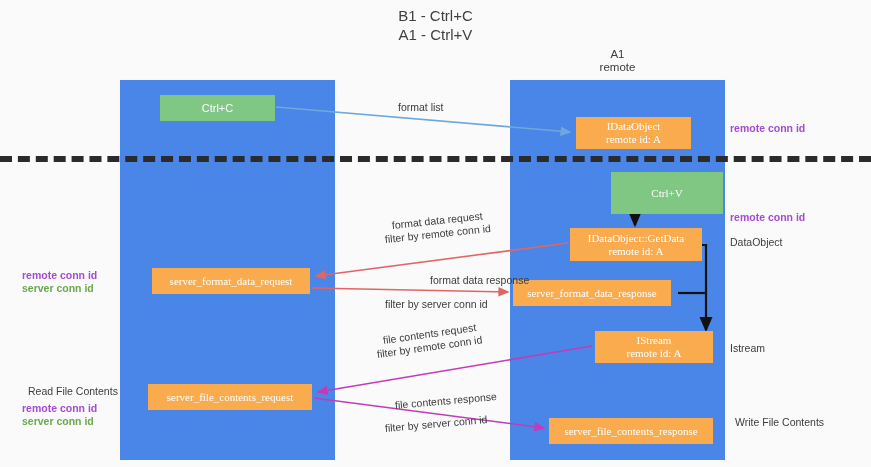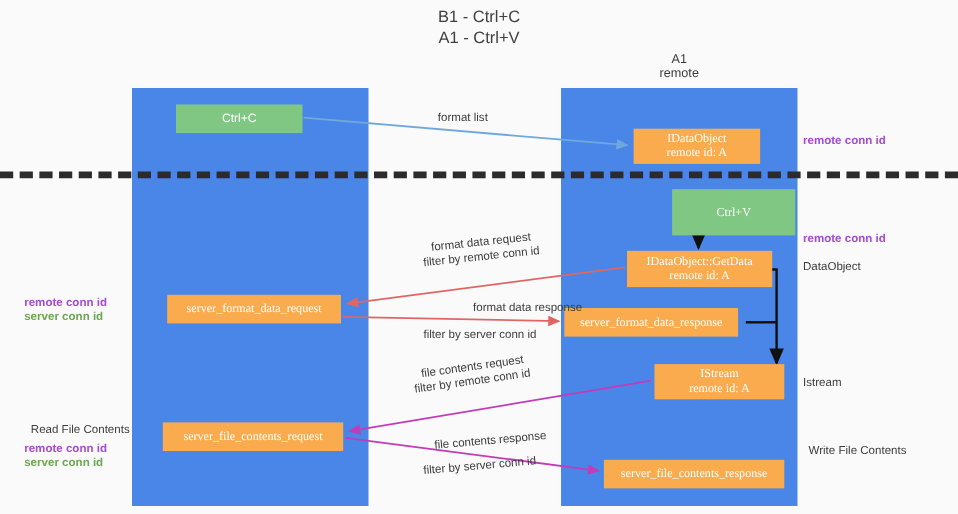--- a/index.html
+++ b/index.html
@@ -66,21 +66,21 @@
 
   .rot-slight{transform:rotate(-6deg);transform-origin:left center;}
   .rot-slight2{transform:rotate(-8deg);transform-origin:left center;}
   .rot-up{transform:rotate(-5deg);transform-origin:left center;}
 
   .l-formatlist {left:398px;top:101px;}
   .l-rc1        {left:730px;top:122px;}
   .l-rc2        {left:730px;top:211px;}
   .l-dataobject {left:730px;top:236px;}
   .l-istream    {left:730px;top:342px;}
-  .l-writefc    {left:735px;top:404px;text-align:right;}
+  .l-writefc    {left:735px;top:416px;text-align:right;}
 
   .l-fdreq  {left:392px;top:219px;}
   .l-fdreq2 {left:385px;top:233px;}
   .l-fdresp {left:404px;top:274px;margin-left:26px;}
   .l-fdresp2{left:385px;top:298px;}
 
   .l-fcreq  {left:383px;top:334px;}
   .l-fcreq2 {left:377px;top:348px;}
   .l-fcresp {left:395px;top:399px;}
   .l-fcresp2{left:385px;top:422px;}

